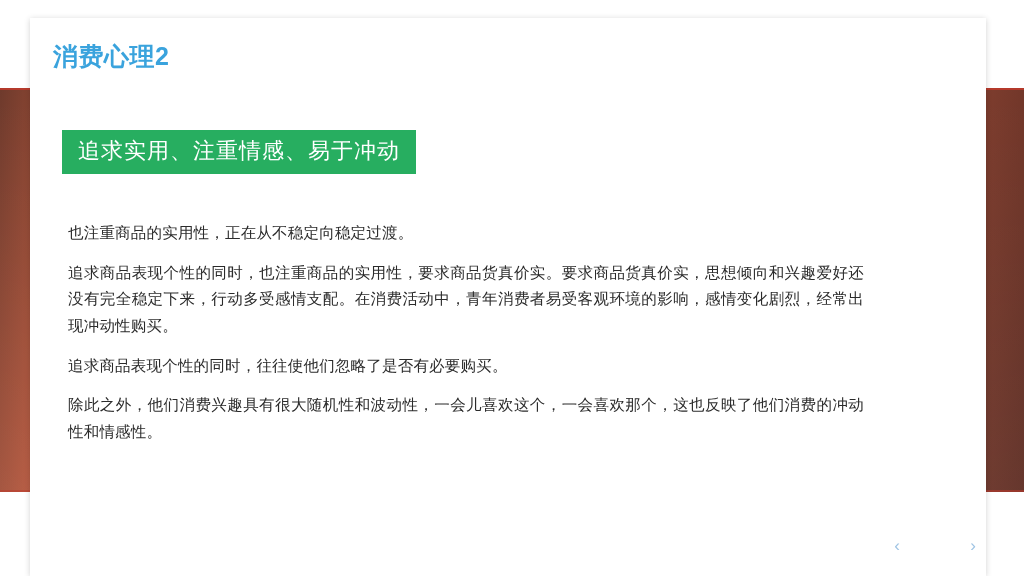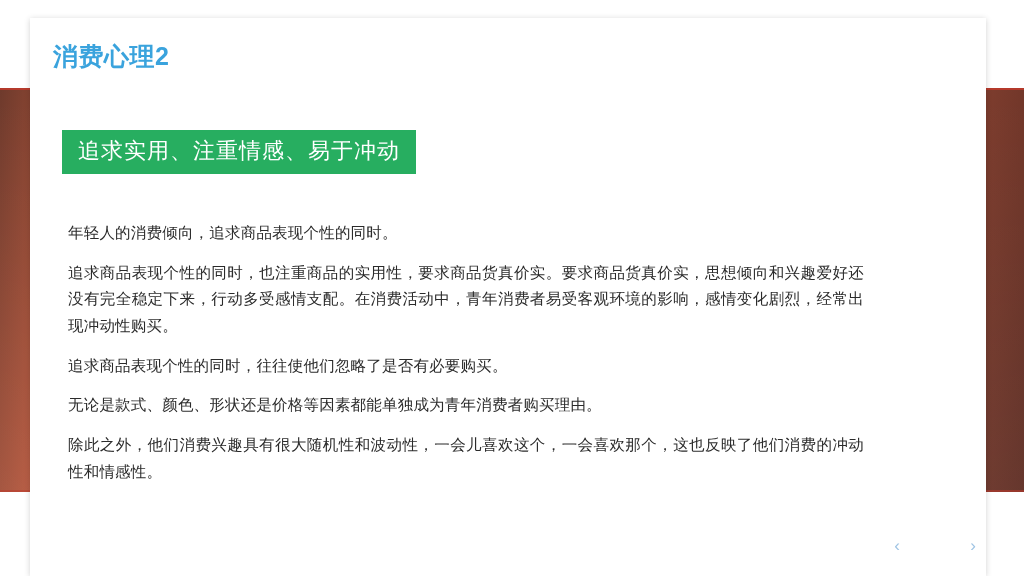--- a/index.html
+++ b/index.html
@@ -138,24 +138,23 @@
 
   <div class="slide-card">
 
     <div class="slide-title">消费心理2</div>
 
     <div class="banner">
       <div class="banner-text">追求实用、注重情感、易于冲动</div>
     </div>
 
     <div class="body-text">
-      <p class="para">年轻人的消费倾向，追求商品表现个性的同时。</p>
+      <p class="para">也注重商品的实用性，正在从不稳定向稳定过渡。</p>
       <p class="para">追求商品表现个性的同时，也注重商品的实用性，要求商品货真价实。要求商品货真价实，思想倾向和兴趣爱好还没有完全稳定下来，行动多受感情支配。在消费活动中，青年消费者易受客观环境的影响，感情变化剧烈，经常出现冲动性购买。</p>
       <p class="para">追求商品表现个性的同时，往往使他们忽略了是否有必要购买。</p>
-      <p class="para">无论是款式、颜色、形状还是价格等因素都能单独成为青年消费者购买理由。</p>
       <p class="para">除此之外，他们消费兴趣具有很大随机性和波动性，一会儿喜欢这个，一会喜欢那个，这也反映了他们消费的冲动性和情感性。</p>
     </div>
 
     <div class="nav">
       <div class="nav-btn nav-prev">‹</div>
       <div class="nav-btn nav-next">›</div>
     </div>
 
   </div>
 </div>

